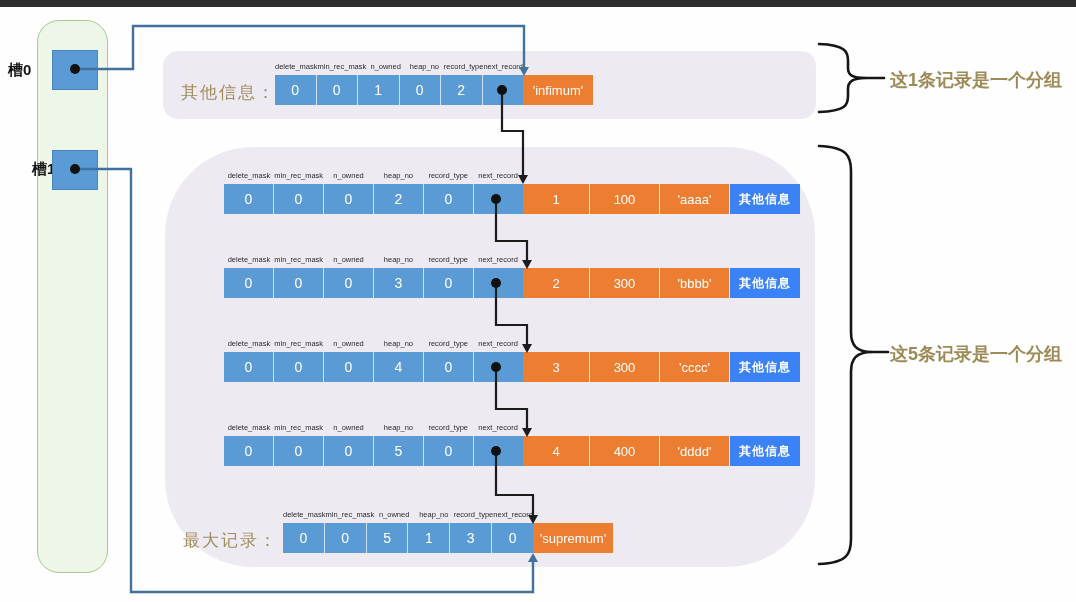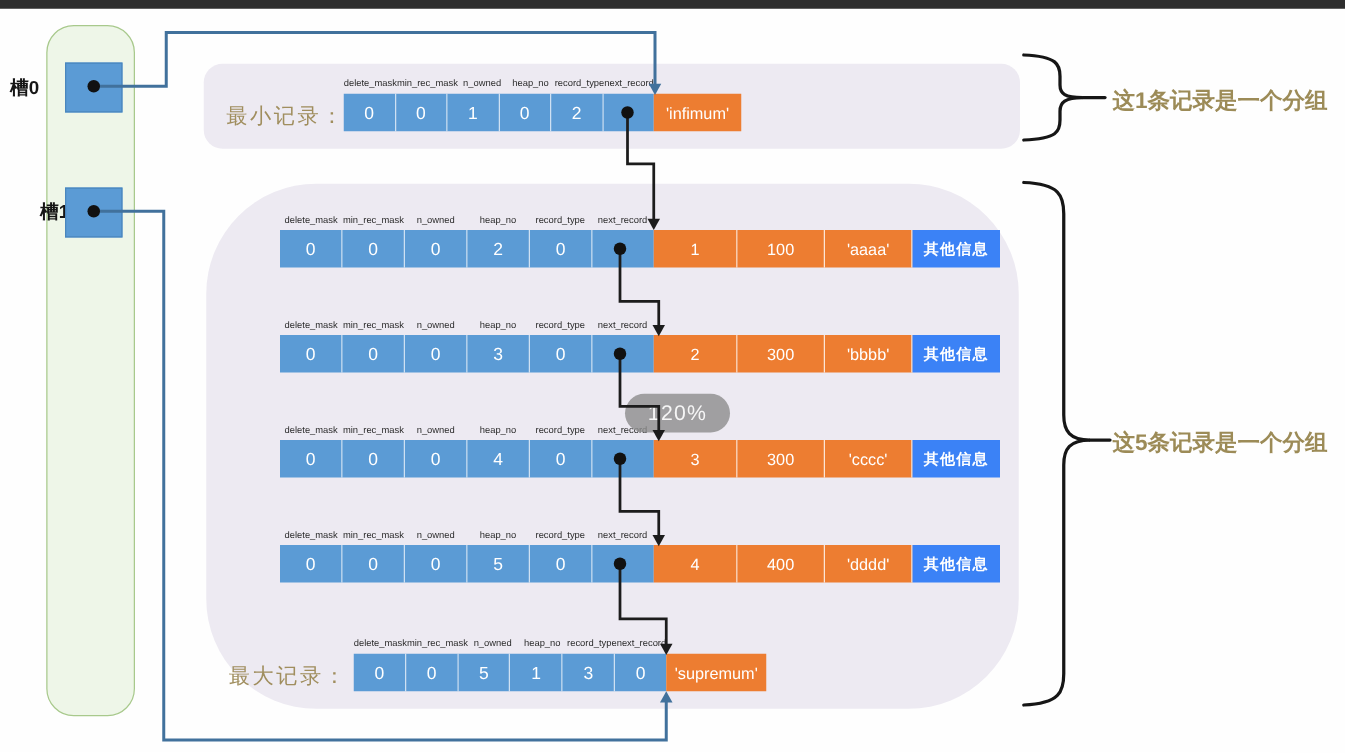--- a/index.html
+++ b/index.html
@@ -37,21 +37,21 @@
 
   <div class="green-panel"></div>
   <div class="slot-label" style="left:8px;top:61px;">槽0</div>
   <div class="slot-label" style="left:8px;top:160px;margin-left:24px;">槽1</div>
   <div class="slot-square" style="left:52px;top:50px;"></div>
   <div class="slot-square" style="left:52px;top:150px;"></div>
 
   <div class="container-box" style="left:163px;top:51px;width:653px;height:68px;border-radius:15px;"></div>
   <div class="container-box" style="left:165px;top:147px;width:650px;height:420px;border-radius:88px;"></div>
 
-  <div class="record-label" style="left:181px;top:81px;">最小记录：</div>
+  <div class="record-label" style="left:181px;top:81px;">其他信息：</div>
   <div class="record-label" style="left:183px;top:529px;">最大记录：</div>
 
   <div id="rows-mount">
       <div class="hdrs" style="left: 275px; top: 62px; width: 248px;">
         <span>delete_mask</span>
         <span>min_rec_mask</span>
         <span>n_owned</span>
         <span>heap_no</span>
         <span>record_type</span>
         <span>next_record</span>
@@ -169,21 +169,20 @@
           <div class="cell blue" style="flex: 1 1 0%;">0</div>
           <div class="cell blue" style="flex: 1 1 0%;">5</div>
           <div class="cell blue" style="flex: 1 1 0%;">1</div>
           <div class="cell blue" style="flex: 1 1 0%;">3</div>
           <div class="cell blue" style="flex: 1 1 0%;">0</div>
         </div>
         <div class="cell orange" style="width: 80px;">'supremum'</div>
       </div>
     </div>
 
-  <div class="zoom-badge">120%</div>
 
   <svg class="overlay" viewBox="0 0 1076 602">
 
     <g stroke="#41719c" stroke-width="2.4" fill="none">
       <polyline points="76,69 133,69 133,26 524,26 524,68"></polyline>
     </g>
     <polygon points="519,67 529,67 524,76" fill="#41719c"></polygon>
 
     <g stroke="#41719c" stroke-width="2.4" fill="none">
       <polyline points="76,169 131,169 131,592 533,592 533,561"></polyline>

